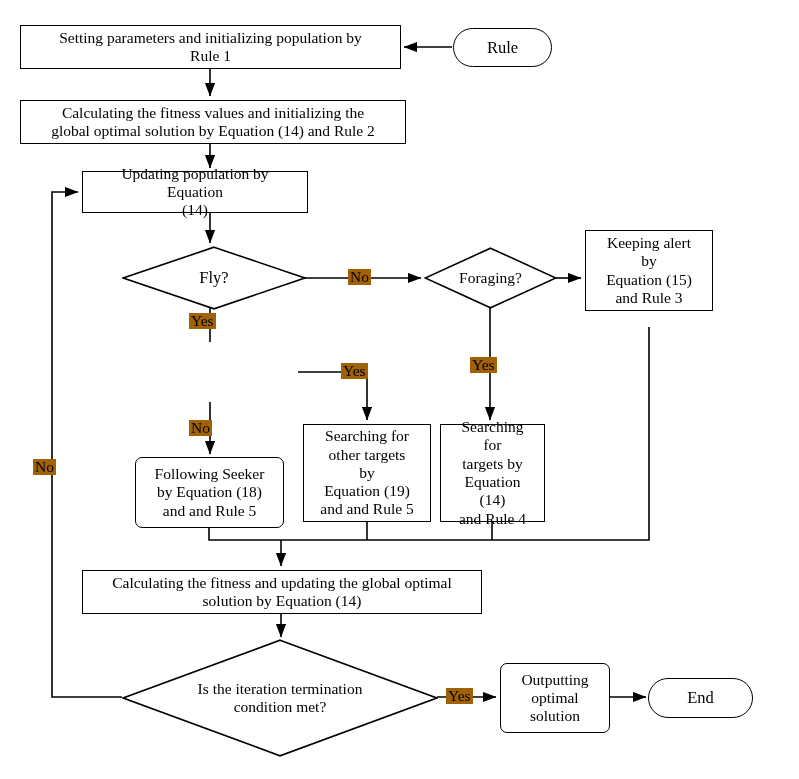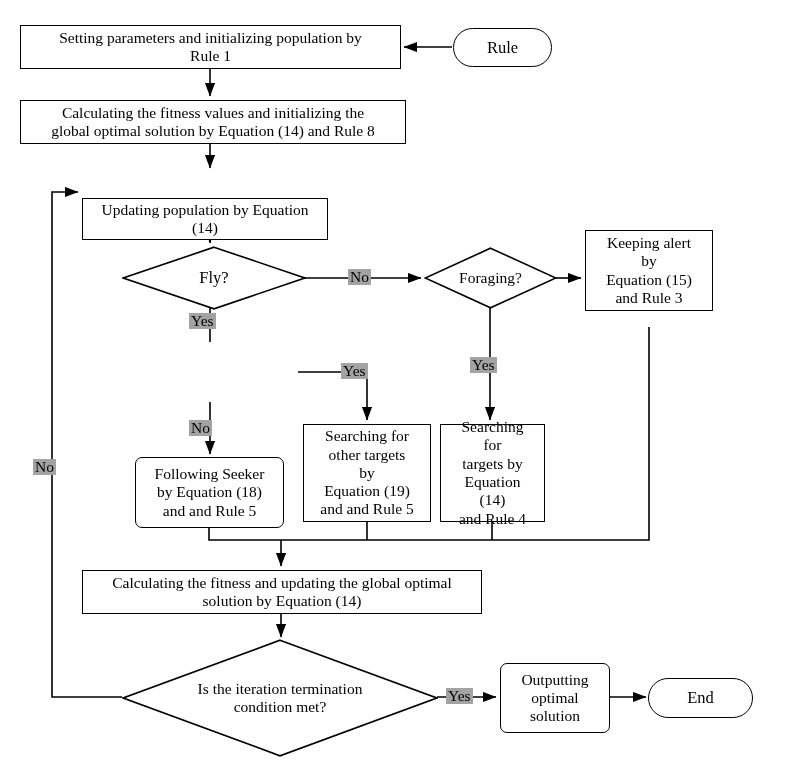--- a/index.html
+++ b/index.html
@@ -61,21 +61,21 @@
     height: 100%;
     display: flex;
     align-items: center;
     justify-content: center;
     text-align: center;
     white-space: pre-line;
     line-height: 1.18;
   }
   .edge-label {
     position: absolute;
-    background: #a3a3a3;
+    background: #a16207;
     padding: 0 2px;
     white-space: nowrap;
     line-height: 1;
   }
   .fs16 { font-size: 16.5px; }
   .fs15 { font-size: 15.5px; }
 </style>
 </head>
 <body>
 
@@ -128,24 +128,24 @@
     <span class="label">Rule</span>
   </div>
 
   <div class="node process fs15" style="left:20px; top:25px; width:381px; height:44px;">
     <span class="label">Setting parameters and initializing population by
 Rule 1</span>
   </div>
 
   <div class="node process fs15" style="left:20px; top:100px; width:386px; height:44px;">
     <span class="label">Calculating the fitness values and initializing the
-global optimal solution by Equation (14) and Rule 8</span>
-  </div>
-
-  <div class="node process fs15" style="left:82px; top:171px; width:246px; height:42px;margin-top:27px;">
+global optimal solution by Equation (14) and Rule 2</span>
+  </div>
+
+  <div class="node process fs15" style="left:82px; top:171px; width:226px; height:42px;">
     <span class="label">Updating population by Equation
 (14)</span>
   </div>
 
   <div class="diamond" style="left:122px; top:246px; width:184px; height:64px;">
     <svg width="184" height="64" viewBox="0 0 184 64">
       <polygon points="92,1.2 182.8,32 92,62.8 1.2,32" fill="#ffffff" stroke="#000000" stroke-width="1.6"></polygon>
     </svg>
     <span class="dlabel fs16">Fly?</span>
   </div>

